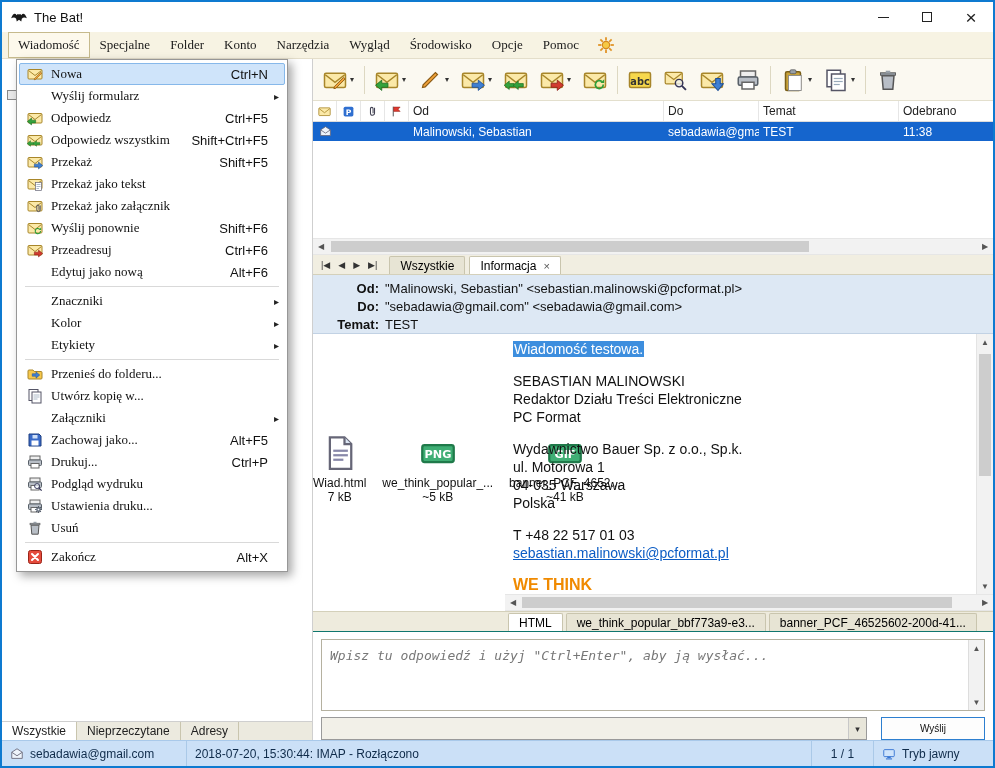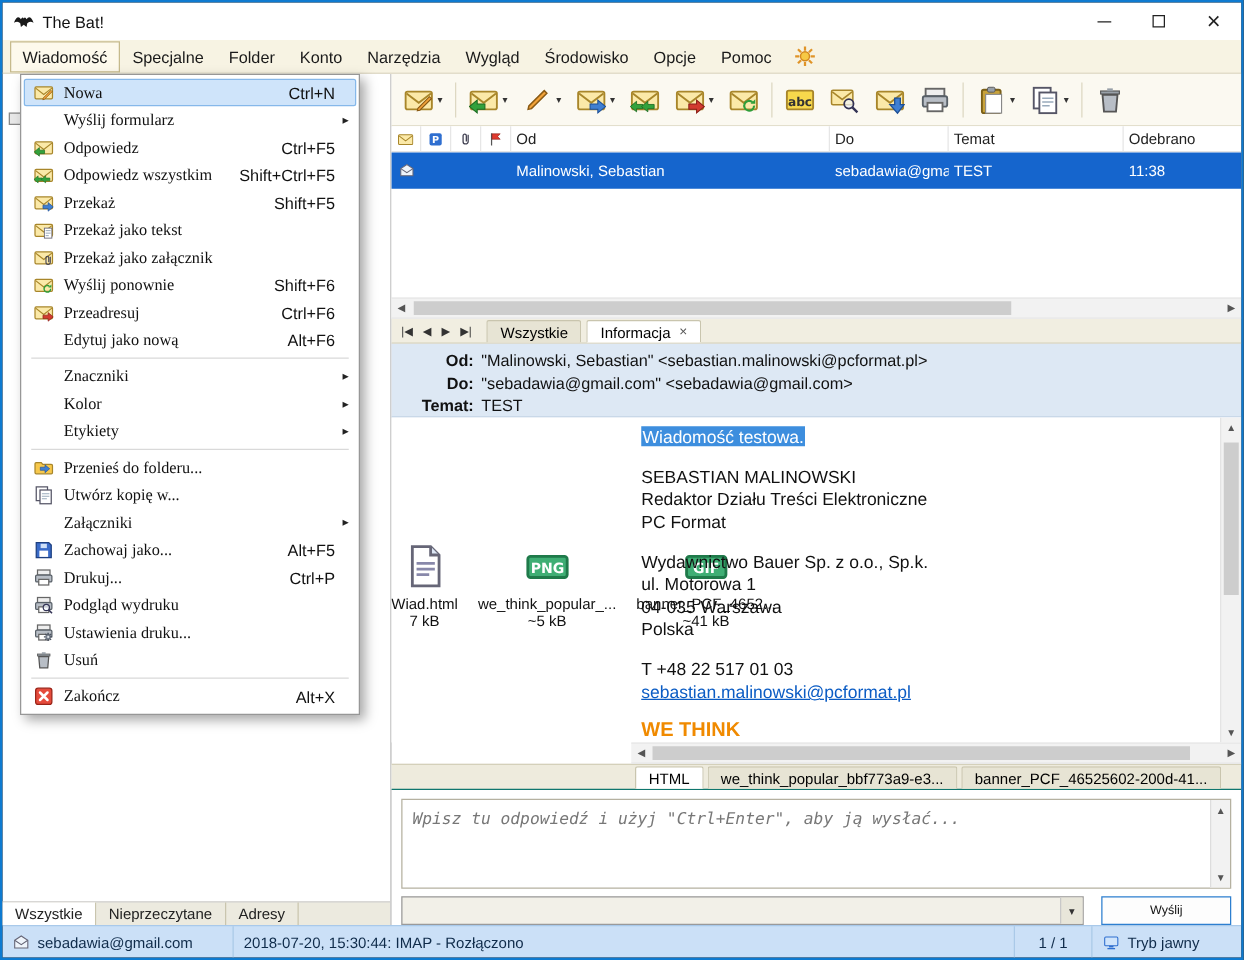--- a/index.html
+++ b/index.html
@@ -1,31 +1,31 @@
 <!DOCTYPE html>
 <html><head>
 <meta charset="utf-8">
 <style>
   * { box-sizing: border-box; margin: 0; padding: 0; }
   html,body { background:#555; }
   body { font-family:"Liberation Sans", sans-serif; }
-  .window{ position:relative; width:995px; height:768px; border:2px solid #0e7ad0; background:#404040; overflow:hidden; }
+  .window{ position:relative; width:995px; height:768px; border:2px solid #0e7ad0; background:#be185d; overflow:hidden; }
 
   
   .titlebar{ height:30px; display:flex; align-items:center; background:#fff; }
   .tb-ic{ margin:0 6px 0 8px; }
   .tb-title{ font-size:13px; color:#111; }
   .tb-spacer{ flex:1; }
   .tb-btn{ width:44px; height:30px; display:flex; align-items:center; justify-content:center; }
   .glyph-min{ width:11px; height:1px; background:#222; display:block; }
   .glyph-max{ width:10px; height:10px; border:1px solid #222; display:block; }
   .glyph-close{ font-size:19px; line-height:1; color:#222; }
 
   
-  .menubar{ height:27px; background:#f7f3e3; display:flex; align-items:center; padding:0 6px; border-bottom:1px solid #e4deca; font-size:13px; color:#1a1a1a; position:relative; z-index:5; }
+  .menubar{ height:27px; background:#f7f3e3; display:flex; align-items:center; padding:0 6px; border-bottom:1px solid #e4deca; font-size:13px; color:#1a1a1a; position:relative; z-index:5;font-family:Liberation Serif, serif; }
   .mb-items{ display:flex; align-items:center; }
   .mb-item{ padding:4px 9px; border:1px solid transparent; }
   .mb-item.active{ background:#fdf9ec; border-color:#c6ba8c; }
   .mb-burst{ margin-left:8px; }
 
   
   .main{ position:absolute; top:57px; bottom:26px; left:0; right:0; display:flex; }
   .left-panel{ width:311px; background:#fff; border-right:1px solid #cfcfcf; position:relative; flex:none; }
   .tree-expander{ position:absolute; left:5px; top:31px; width:10px; height:10px; border:1px solid #888; background:#e8e8e8; }
   .folder-tabs{ position:absolute; left:0; right:0; bottom:0; height:19px; display:flex; background:#eceadf; border-top:1px solid #cfcfcf; font-size:12px; }
@@ -39,21 +39,21 @@
   .tbtn{ height:34px; display:flex; align-items:center; padding:0 6px; }
   .dd{ font-size:8px; color:#333; margin-left:3px; }
   .tsep{ width:1px; height:28px; background:#ddd8c2; margin:0 4px; }
 
   
   .list-header{ height:21px; display:flex; align-items:stretch; font-size:12px; color:#222; border-bottom:1px solid #dcdcdc; background:#fff; flex:none; }
   .lh-cell{ border-right:1px solid #e6e6e6; display:flex; align-items:center; padding:0 4px; overflow:hidden; white-space:nowrap; }
   .lh-ic{ width:24px; justify-content:center; }
   .c-od{ width:255px; } .c-do{ width:95px; } .c-temat{ width:140px; } .c-odebrano{ flex:1; border-right:none; }
   .list-body{ height:116px; background:#fff; flex:none; }
-  .list-row{ height:29px; display:flex; align-items:center; font-size:12px; }
+  .list-row{ height:19px; display:flex; align-items:center; font-size:12px; }
   .list-row.selected{ background:#1565cd; color:#fff; }
   .lr-cell{ padding:0 4px; overflow:hidden; white-space:nowrap; }
   .lr-ic{ width:24px; display:flex; justify-content:center; padding:0; }
 
   
   .hscroll{ height:17px; background:#f2f2f2; border-top:1px solid #e6e6e6; border-bottom:1px solid #e6e6e6; position:relative; flex:none; }
   .hscroll.h2{ margin-left:192px; }
   .hs-btn{ position:absolute; top:0; width:16px; height:100%; display:flex; align-items:center; justify-content:center; font-size:8px; color:#555; }
   .hs-left{ left:0; } .hs-right{ right:0; }
   .hs-thumb{ position:absolute; top:2px; height:11px; background:#cdcdcd; }

